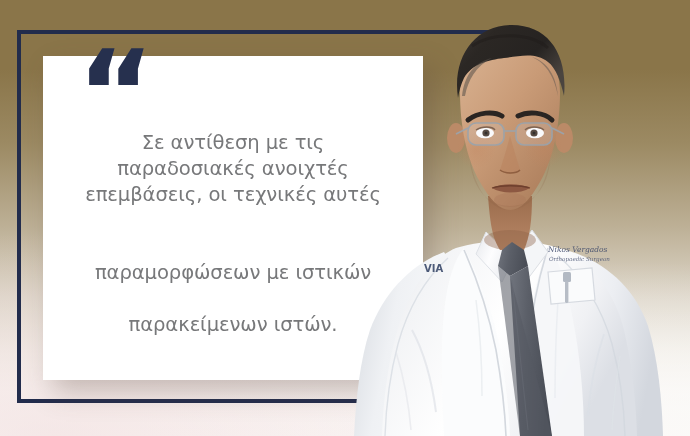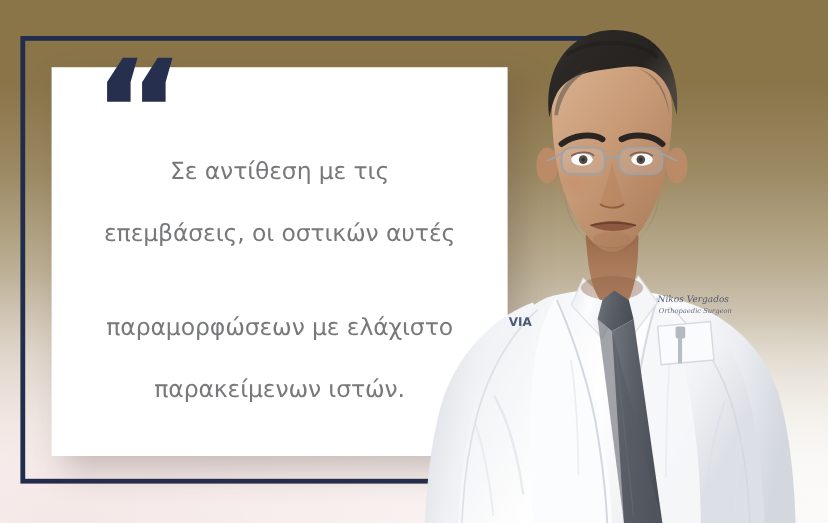--- a/index.html
+++ b/index.html
@@ -101,21 +101,21 @@
 
 <div id="stage">
 
   <div class="bg"></div>
   <div class="bg-warm"></div>
 
   <div class="frame" style="border-color: rgb(34, 44, 76);"></div>
 
   <div class="card">
     <div class="quote-glyph" style="color: rgb(38, 48, 78);">“</div>
-    <div class="quote-text" style="color: rgb(119, 120, 122);"><span>Σε αντίθεση με τις</span><br><br><span>επεμβάσεις, οι οστικών αυτές</span><br><br><br><span>παραμορφώσεων με ελάχιστο</span><br><br><span>παρακείμενων ιστών.</span></div>
+    <div class="quote-text" style="color: rgb(119, 120, 122);"><span>Σε αντίθεση με τις</span><br><span>παραδοσιακές ανοιχτές</span><br><span>επεμβάσεις, οι τεχνικές αυτές</span><br><br><br><span>παραμορφώσεων με ιστικών</span><br><br><span>παρακείμενων ιστών.</span></div>
   </div>
 
   <div class="doctor">
     <svg width="338" height="436" viewBox="0 0 338 436" xmlns="http://www.w3.org/2000/svg">
       <defs>
         <linearGradient id="coatG" x1="0" y1="0" x2="1" y2="0.4">
           <stop offset="0%" stop-color="#dfe2e7"></stop>
           <stop offset="22%" stop-color="#f3f4f6"></stop>
           <stop offset="55%" stop-color="#ffffff"></stop>
           <stop offset="82%" stop-color="#f0f1f4"></stop>

